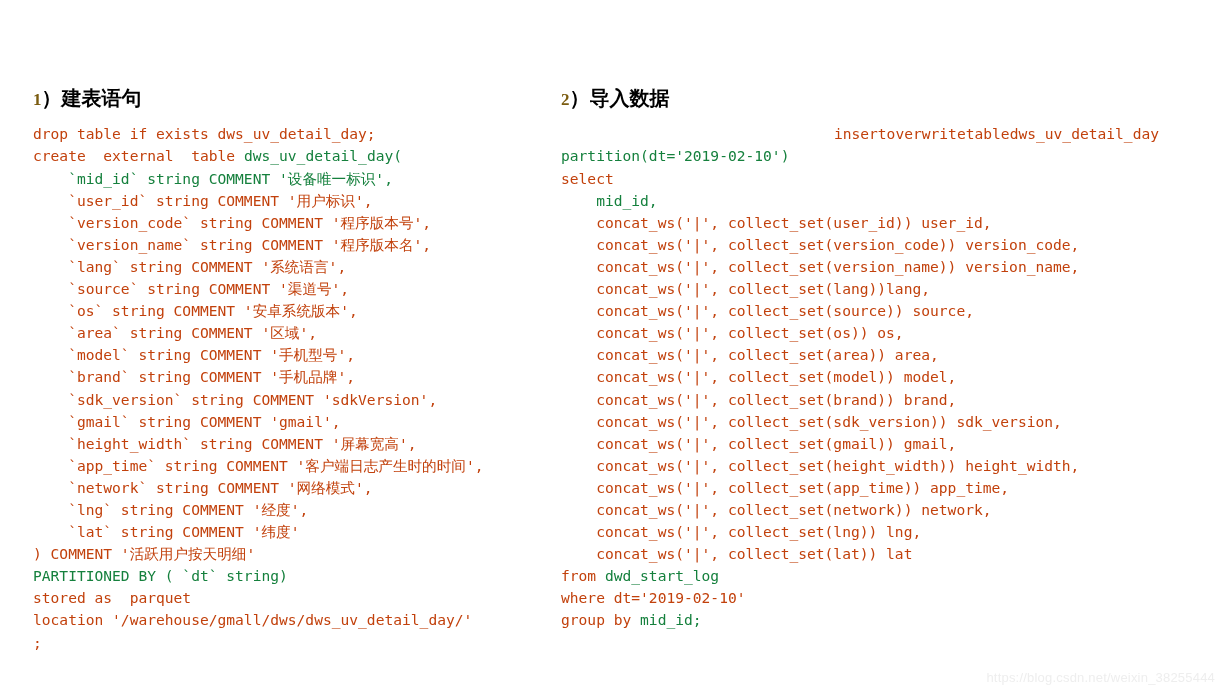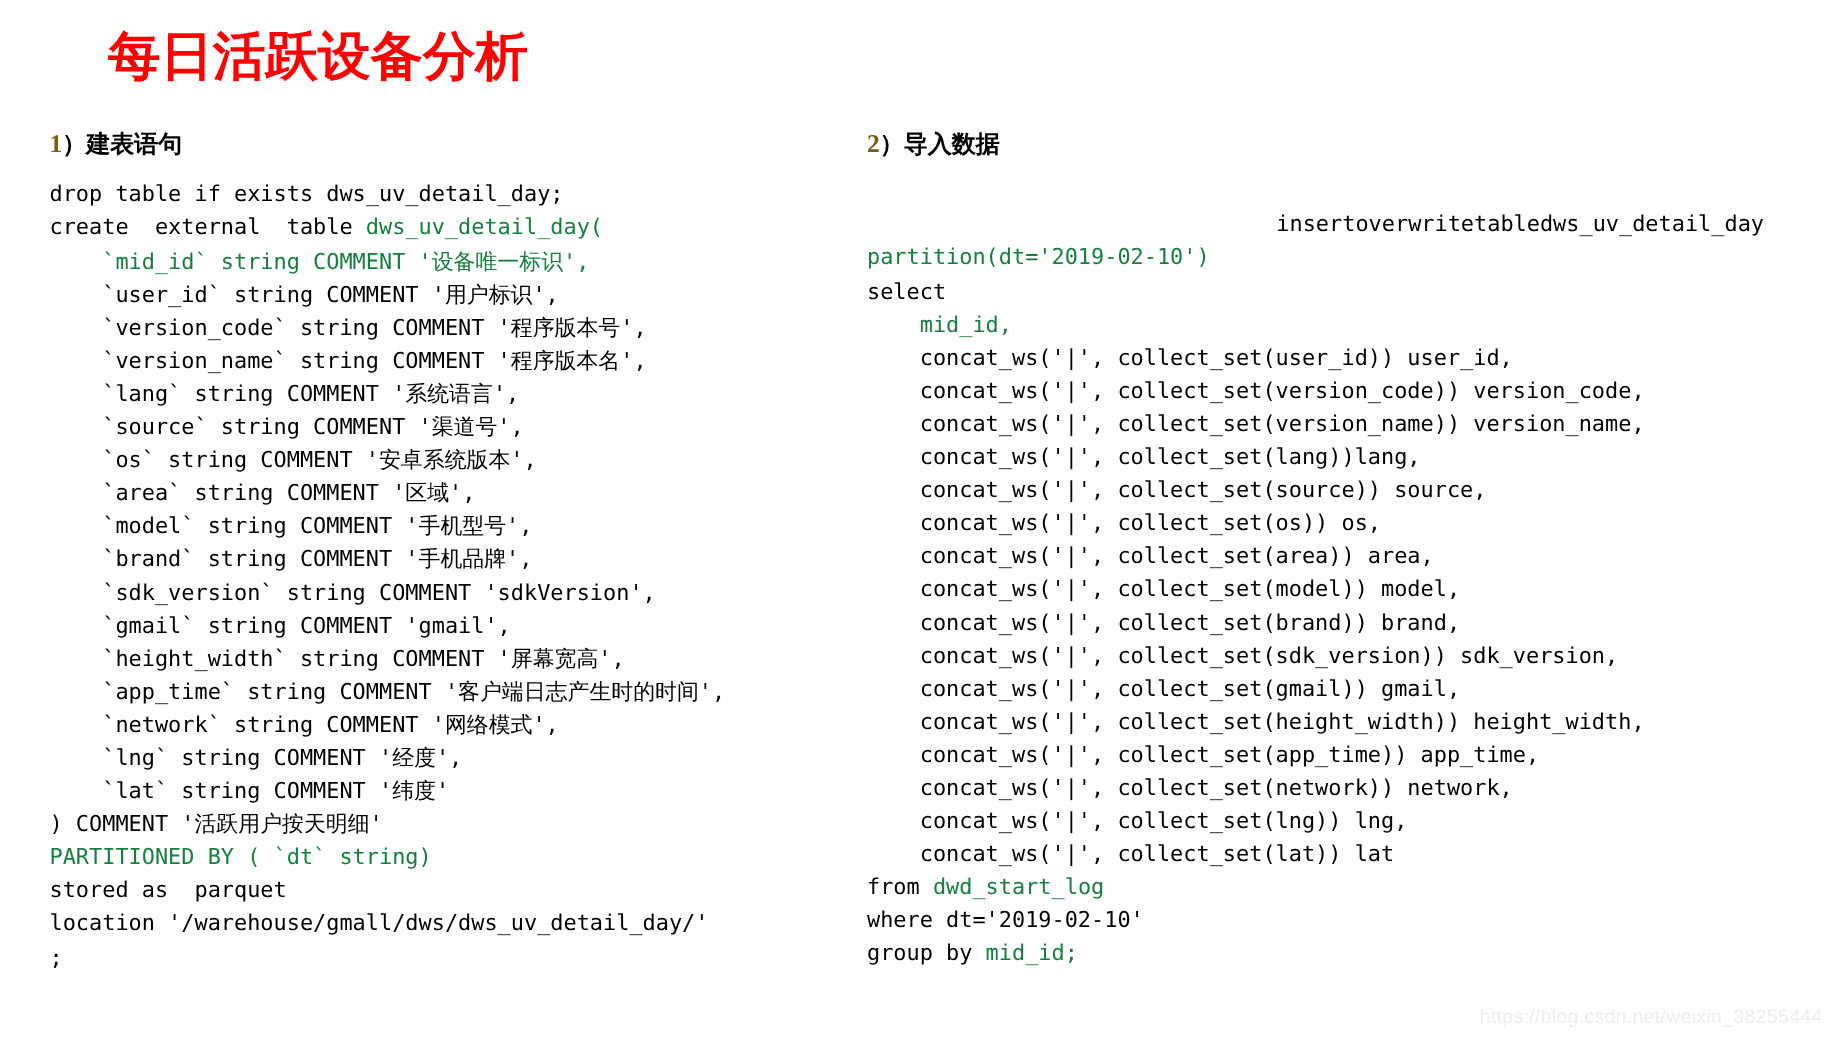--- a/index.html
+++ b/index.html
@@ -35,58 +35,58 @@
     letter-spacing: 0px;
     white-space: nowrap;
   }
 
   
   .col {
     position: absolute;
     top: 86px;
   }
   .col-left  { left: 33px;  width: 545px; }
-  .col-right { left: 578px; width: 600px; }
+  .col-right { left: 561px; width: 600px; }
 
   .section-heading {
     font-family: "Liberation Serif", "DejaVu Serif", serif;
     font-size: 17px;
     font-weight: 700;
     color: #000000;
     margin: 0 0 13px 0;
     white-space: nowrap;
     line-height: 1.2;
   }
   .section-heading .num {
     color: #7b5c10;
     font-family: "Liberation Serif", "DejaVu Serif", serif;
     font-weight: 700;
   }
   .section-heading .cjk {
     font-family: "DejaVu Sans", "Liberation Sans", sans-serif;
     font-weight: 700;
-    font-size: 16px;
+    font-size: 20px;
   }
 
   
   .code {
     font-family: "DejaVu Sans Mono", "Liberation Mono", monospace;
     font-size: 14.6px;
     line-height: 22.1px;
     color: #1a1a1a;
     white-space: pre;
     letter-spacing: 0px;
   }
   .code .ln {
     display: block;
     white-space: pre;
     min-height: 22.1px;
   }
   .code .red { color: #15803d; }
-  .code .blk { color: #000000; margin-top: 20px; }
+  .code .blk { color: #c2410c; }
 
   
   .code .ln.justify {
     display: flex;
     justify-content: flex-end;
     white-space: pre;
     width: 598px;
   }
 
   
@@ -100,21 +100,20 @@
     letter-spacing: 0.2px;
     white-space: nowrap;
     user-select: none;
   }
 </style>
 </head>
 <body>
 
 <div class="slide">
 
-  <div class="slide-title">每日活跃设备分析</div>
 
   <div class="col col-left">
     <div class="section-heading">
       <span class="num">1</span><span class="cjk">）建表语句</span>
     </div>
     <div class="code" id="left-code"><span class="ln"><span class="blk">drop table if exists dws_uv_detail_day;</span></span><span class="ln"><span class="blk">create  external  table </span><span class="red">dws_uv_detail_day(</span></span><span class="ln"><span class="red">    `mid_id` string COMMENT '设备唯一标识',</span></span><span class="ln"><span class="blk">    `user_id` string COMMENT '用户标识',</span></span><span class="ln"><span class="blk">    `version_code` string COMMENT '程序版本号',</span></span><span class="ln"><span class="blk">    `version_name` string COMMENT '程序版本名',</span></span><span class="ln"><span class="blk">    `lang` string COMMENT '系统语言',</span></span><span class="ln"><span class="blk">    `source` string COMMENT '渠道号',</span></span><span class="ln"><span class="blk">    `os` string COMMENT '安卓系统版本',</span></span><span class="ln"><span class="blk">    `area` string COMMENT '区域',</span></span><span class="ln"><span class="blk">    `model` string COMMENT '手机型号',</span></span><span class="ln"><span class="blk">    `brand` string COMMENT '手机品牌',</span></span><span class="ln"><span class="blk">    `sdk_version` string COMMENT 'sdkVersion',</span></span><span class="ln"><span class="blk">    `gmail` string COMMENT 'gmail',</span></span><span class="ln"><span class="blk">    `height_width` string COMMENT '屏幕宽高',</span></span><span class="ln"><span class="blk">    `app_time` string COMMENT '客户端日志产生时的时间',</span></span><span class="ln"><span class="blk">    `network` string COMMENT '网络模式',</span></span><span class="ln"><span class="blk">    `lng` string COMMENT '经度',</span></span><span class="ln"><span class="blk">    `lat` string COMMENT '纬度'</span></span><span class="ln"><span class="blk">) COMMENT '活跃用户按天明细'</span></span><span class="ln"><span class="red">PARTITIONED BY ( `dt` string)</span></span><span class="ln"><span class="blk">stored as  parquet</span></span><span class="ln"><span class="blk">location '/warehouse/gmall/dws/dws_uv_detail_day/'</span></span><span class="ln"><span class="blk">;</span></span></div>
   </div>
 
   <div class="col col-right">
     <div class="section-heading">

